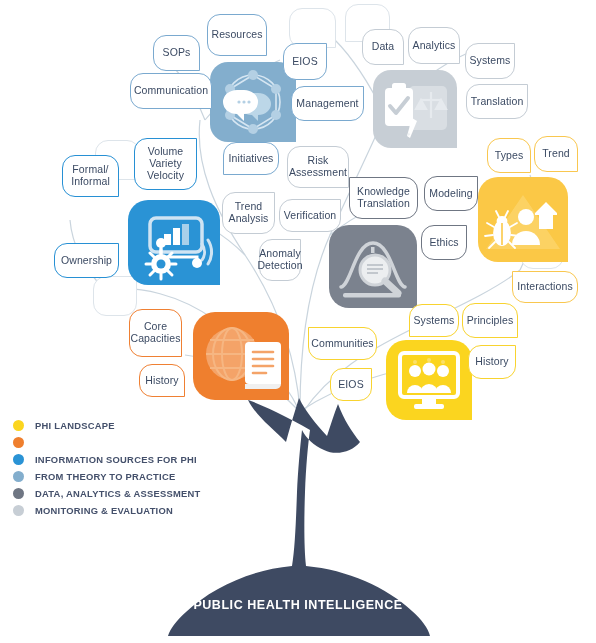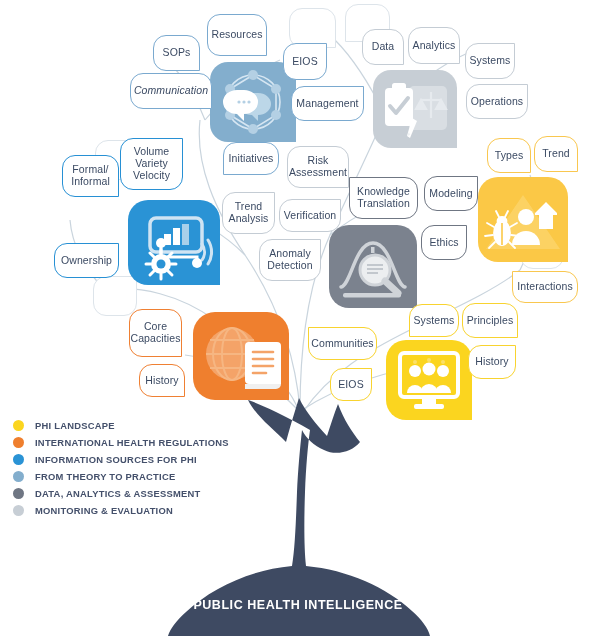--- a/index.html
+++ b/index.html
@@ -256,72 +256,72 @@
     </svg>
   </div>
 
   <div id="leaf-layer">
       <div class="leaf b-lblue c-br" style="left: 207px; top: 14px; width: 60px; height: 42px;">
         <span class="lbl">Resources</span>
       </div>
       <div class="leaf b-lblue c-br" style="left: 153px; top: 35px; width: 47px; height: 36px;">
         <span class="lbl">SOPs</span>
       </div>
-      <div class="leaf b-lblue c-br" style="left: 130px; top: 73px; width: 82px; height: 36px; font-style: italic;">
+      <div class="leaf b-lblue c-br" style="left: 130px; top: 73px; width: 82px; height: 36px;">
         <span class="lbl">Communication</span>
       </div>
       <div class="leaf b-lblue c-tr" style="left: 283px; top: 43px; width: 44px; height: 37px;">
         <span class="lbl">EIOS</span>
       </div>
       <div class="leaf b-lblue c-tr" style="left: 291px; top: 86px; width: 73px; height: 35px;">
         <span class="lbl">Management</span>
       </div>
       <div class="leaf b-lgray c-br" style="left: 362px; top: 29px; width: 42px; height: 36px;">
         <span class="lbl">Data</span>
       </div>
       <div class="leaf b-lgray c-br" style="left: 408px; top: 27px; width: 52px; height: 37px;">
         <span class="lbl">Analytics</span>
       </div>
       <div class="leaf b-lgray c-tr" style="left: 465px; top: 43px; width: 50px; height: 36px;">
         <span class="lbl">Systems</span>
       </div>
       <div class="leaf b-lgray c-tr" style="left: 466px; top: 84px; width: 62px; height: 35px;">
-        <span class="lbl">Operations</span>
+        <span class="lbl">Translation</span>
       </div>
       <div class="leaf b-amber c-br" style="left: 487px; top: 138px; width: 44px; height: 35px;">
         <span class="lbl">Types</span>
       </div>
       <div class="leaf b-amber c-br" style="left: 534px; top: 136px; width: 44px; height: 36px;">
         <span class="lbl">Trend</span>
       </div>
       <div class="leaf b-amber c-tl" style="left: 512px; top: 271px; width: 66px; height: 32px;">
         <span class="lbl">Interactions</span>
       </div>
       <div class="leaf b-blue c-br" style="left: 62px; top: 155px; width: 57px; height: 42px;">
         <span class="lbl">Formal/ Informal</span>
       </div>
-      <div class="leaf b-blue c-tr" style="left: 120px; top: 138px; width: 63px; height: 52px;">
+      <div class="leaf b-blue c-tr" style="left: 134px; top: 138px; width: 63px; height: 52px;">
         <span class="lbl">Volume Variety Velocity</span>
       </div>
       <div class="leaf b-blue c-tr" style="left: 54px; top: 203px; width: 65px; height: 35px; margin-top: 40px;">
         <span class="lbl">Ownership</span>
       </div>
       <div class="leaf b-lblue c-bl" style="left: 223px; top: 142px; width: 56px; height: 33px;">
         <span class="lbl">Initiatives</span>
       </div>
       <div class="leaf b-lgray c-br" style="left: 287px; top: 146px; width: 62px; height: 42px;">
         <span class="lbl">Risk Assessment</span>
       </div>
       <div class="leaf b-lgray c-tr" style="left: 222px; top: 192px; width: 53px; height: 42px;">
         <span class="lbl">Trend Analysis</span>
       </div>
       <div class="leaf b-lgray c-tr" style="left: 279px; top: 199px; width: 62px; height: 33px;">
         <span class="lbl">Verification</span>
       </div>
-      <div class="leaf b-lgray c-tr" style="left: 259px; top: 239px; width: 62px; height: 42px;">
+      <div class="leaf b-lgray c-tr" style="left: 259px; top: 239px; width: 42px; height: 42px;">
         <span class="lbl">Anomaly Detection</span>
       </div>
       <div class="leaf b-dgray c-tl" style="left: 349px; top: 177px; width: 69px; height: 42px;">
         <span class="lbl">Knowledge Translation</span>
       </div>
       <div class="leaf b-dgray c-tr" style="left: 424px; top: 176px; width: 54px; height: 35px;">
         <span class="lbl">Modeling</span>
       </div>
       <div class="leaf b-dgray c-tr" style="left: 421px; top: 225px; width: 46px; height: 35px;">
         <span class="lbl">Ethics</span>
@@ -373,21 +373,20 @@
   </svg>
   <div id="trunk-title">PUBLIC HEALTH INTELLIGENCE</div>
 
   <div id="legend">
       <div class="leg-row">
         <span class="leg-dot" style="background: rgb(251, 213, 31);"></span>
         <span class="leg-txt">PHI LANDSCAPE</span>
       </div>
       <div class="leg-row">
         <span class="leg-dot" style="background: rgb(239, 127, 46);"></span>
-        <span class="leg-txt">INTERNATIONAL HEALTH REGULATIONS</span>
       </div>
       <div class="leg-row">
         <span class="leg-dot" style="background: rgb(42, 147, 213);"></span>
         <span class="leg-txt">INFORMATION SOURCES FOR PHI</span>
       </div>
       <div class="leg-row">
         <span class="leg-dot" style="background: rgb(131, 174, 205);"></span>
         <span class="leg-txt">FROM THEORY TO PRACTICE</span>
       </div>
       <div class="leg-row">

